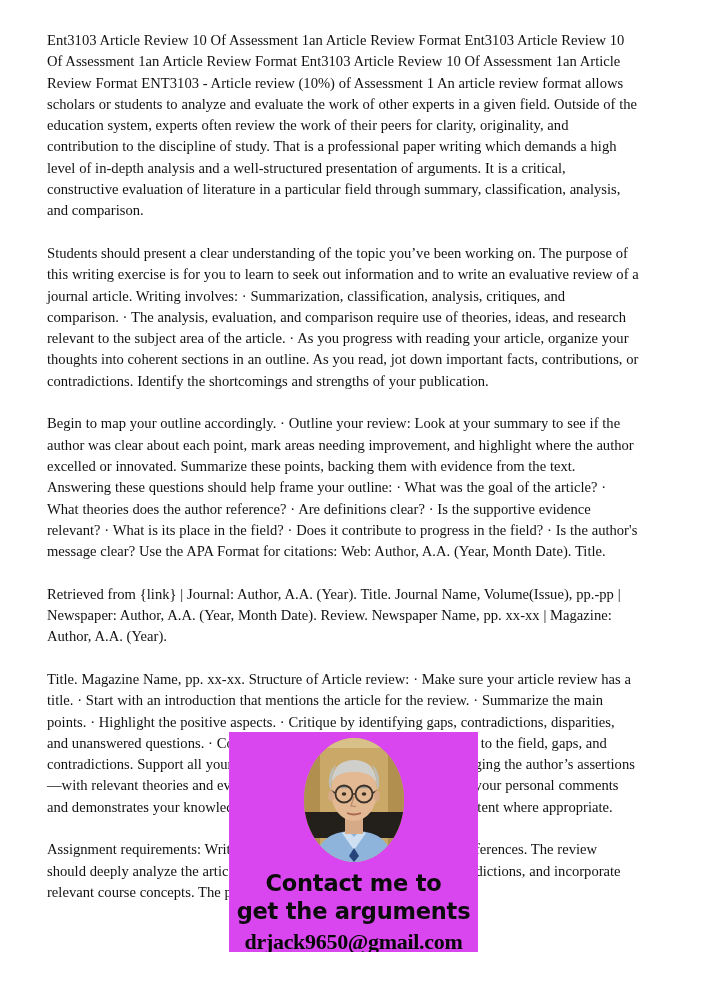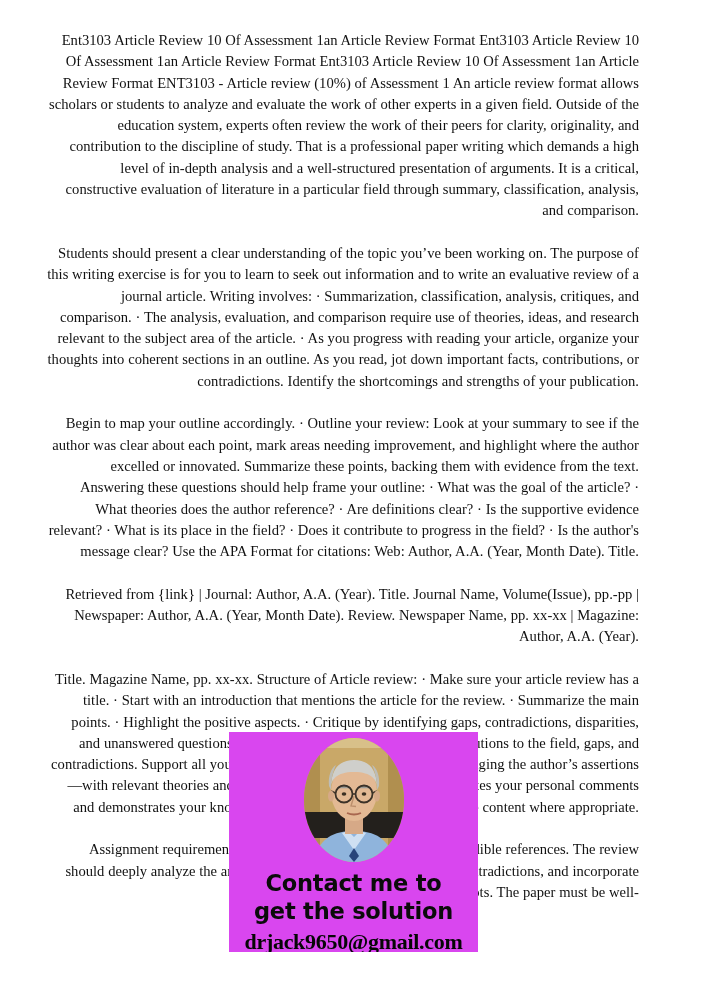--- a/index.html
+++ b/index.html
@@ -29,21 +29,21 @@
   #doc-body {
     position: absolute;
     left: 47px;
     top: 30px;
     width: 592px;
   }
 
   .doc-paragraph {
     font-size: 14.6px;
     line-height: 21.3px;
-    text-align: right;
+    text-align: left;
     margin: 0 0 21.3px 0;
     white-space: pre-wrap;
     word-spacing: 0.1px;
     letter-spacing: 0.01px;
     color: #111111;
   }
   .doc-paragraph:last-child { margin-bottom: 0; }
 
   
   #contact-overlay {
@@ -149,20 +149,20 @@
 
         <path d="M43 75 Q50 78 57 75" fill="none" stroke="#a9674f" stroke-width="1.8"></path>
 
         <ellipse cx="27" cy="58" rx="3" ry="5.5" fill="#d6a987"></ellipse>
         <ellipse cx="73" cy="58" rx="3" ry="5.5" fill="#d6a987"></ellipse>
       </svg>
     </div>
 
     <div id="contact-headline">
       <span class="ln">Contact me to</span>
-      <span class="ln">get the solution</span>
+      <span class="ln">get the arguments</span>
     </div>
 
     <div id="contact-email">drjack9650@gmail.com</div>
 
   </div>
 
 </div>
 
 </body></html>

